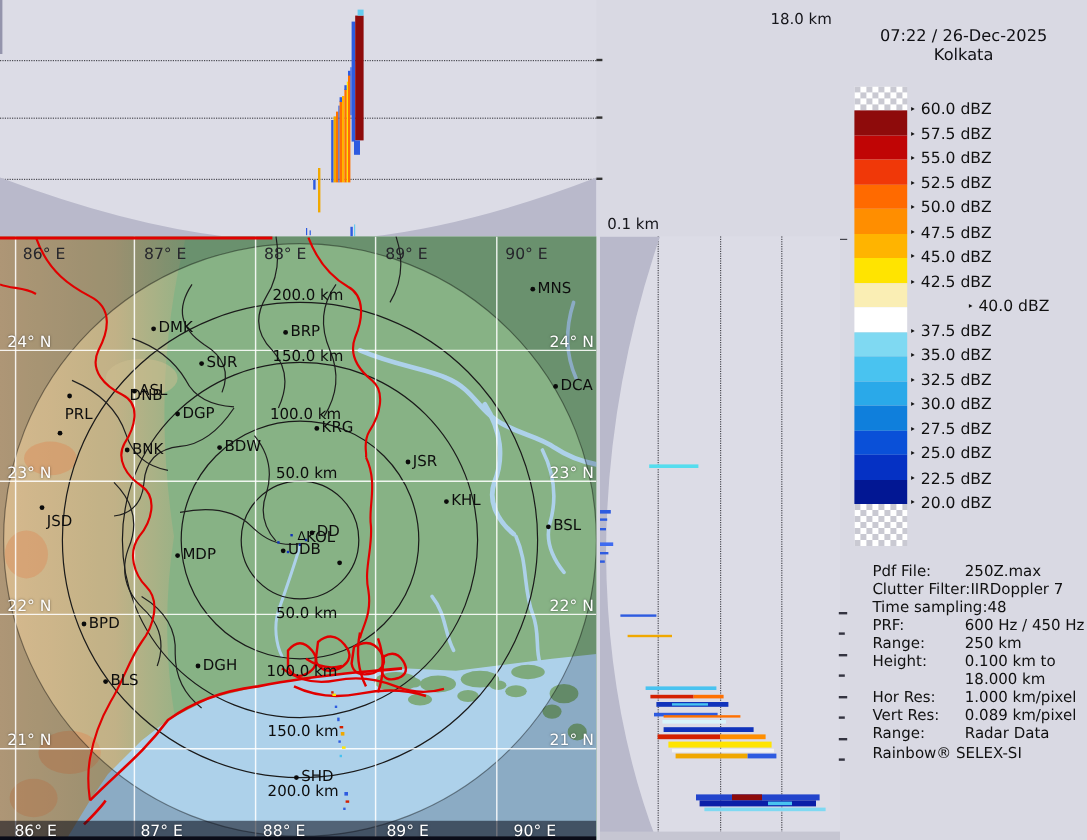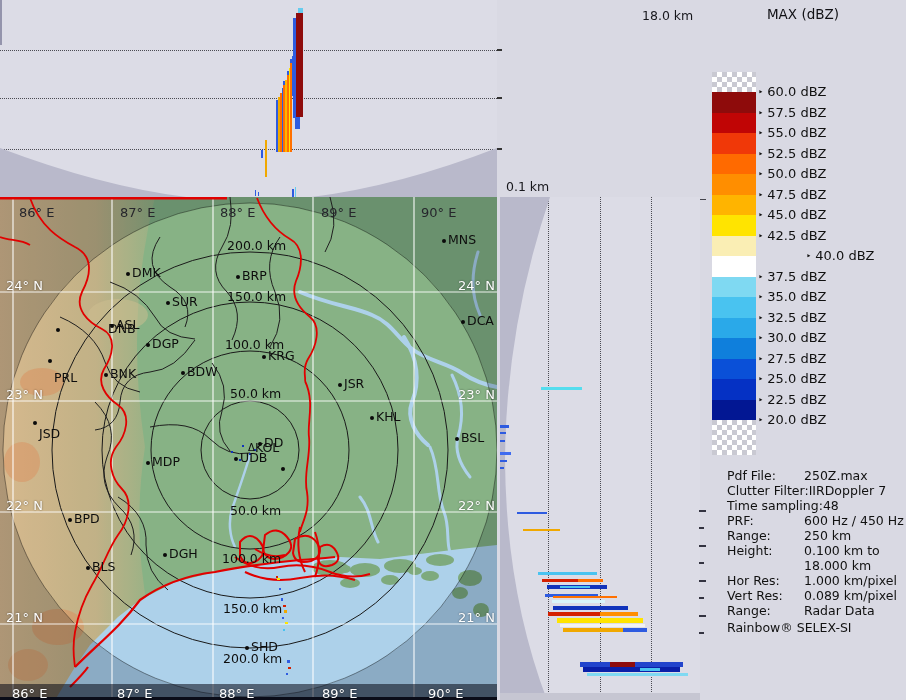--- a/index.html
+++ b/index.html
@@ -300,21 +300,21 @@
       <div class="station-label" style="left: 467px; top: 116px;">DCA</div>
       <div class="station-dot" style="left: 110px; top: 127px;"></div>
       <div class="station-label" style="left: 116px; top: 120px;">ASL</div>
       <div class="station-dot" style="left: 56px; top: 131px;"></div>
       <div class="station-label" style="left: 62px; top: 124px; margin-left: 46px;">DNB</div>
       <div class="station-dot" style="left: 146px; top: 146px;"></div>
       <div class="station-label" style="left: 152px; top: 139px;">DGP</div>
       <div class="station-dot" style="left: 262px; top: 158px;"></div>
       <div class="station-label" style="left: 268px; top: 151px;">KRG</div>
       <div class="station-dot" style="left: 48px; top: 162px;"></div>
-      <div class="station-label" style="left: 54px; top: 173px; text-align: center;">PRL</div>
+      <div class="station-label" style="left: 54px; top: 140px; text-align: center;">PRL</div>
       <div class="station-dot" style="left: 181px; top: 174px;"></div>
       <div class="station-label" style="left: 187px; top: 167px;">BDW</div>
       <div class="station-dot" style="left: 104px; top: 176px;"></div>
       <div class="station-label" style="left: 110px; top: 169px;">BNK</div>
       <div class="station-dot" style="left: 338px; top: 186px;"></div>
       <div class="station-label" style="left: 344px; top: 179px;">JSR</div>
       <div class="station-dot" style="left: 370px; top: 219px;"></div>
       <div class="station-label" style="left: 376px; top: 212px;">KHL</div>
       <div class="station-dot" style="left: 33px; top: 224px;"></div>
       <div class="station-label" style="left: 39px; top: 229px;">JSD</div>
@@ -334,21 +334,22 @@
       <div class="station-dot" style="left: 86px; top: 369px;"></div>
       <div class="station-label" style="left: 92px; top: 362px;">BLS</div>
       <div class="station-dot" style="left: 245px; top: 449px;"></div>
       <div class="station-label" style="left: 251px; top: 442px;">SHD</div>
       <div class="site-marker" style="left: 248px; top: 245px;">Δ</div>
       <div class="station-label" style="left: 255px; top: 243px;">KOL</div>
     </div>
 </div>
 
 <div id="legend-panel" class="abs">
-  <div class="title-line" style="top:6px">MAX (dBZ)</div>
+  <div class="title-line" style="top:22px">07:22 / 26-Dec-2025</div>
+  <div class="title-line" style="top:38px">Kolkata</div>
 
   <div id="legend-scale">
       <div class="scale-block checker" style="top: 72px; height: 20px;"></div>
       <div class="scale-block" style="top: 92px; height: 20.5px; background: rgb(142, 11, 11);"></div>
       <div class="scale-block" style="top: 112.5px; height: 20.5px; background: rgb(192, 5, 5);"></div>
       <div class="scale-block" style="top: 133px; height: 20.5px; background: rgb(240, 56, 8);"></div>
       <div class="scale-block" style="top: 153.5px; height: 20.5px; background: rgb(255, 106, 0);"></div>
       <div class="scale-block" style="top: 174px; height: 20.5px; background: rgb(255, 142, 0);"></div>
       <div class="scale-block" style="top: 194.5px; height: 20.5px; background: rgb(255, 180, 0);"></div>
       <div class="scale-block" style="top: 215px; height: 20.5px; background: rgb(255, 228, 0);"></div>

